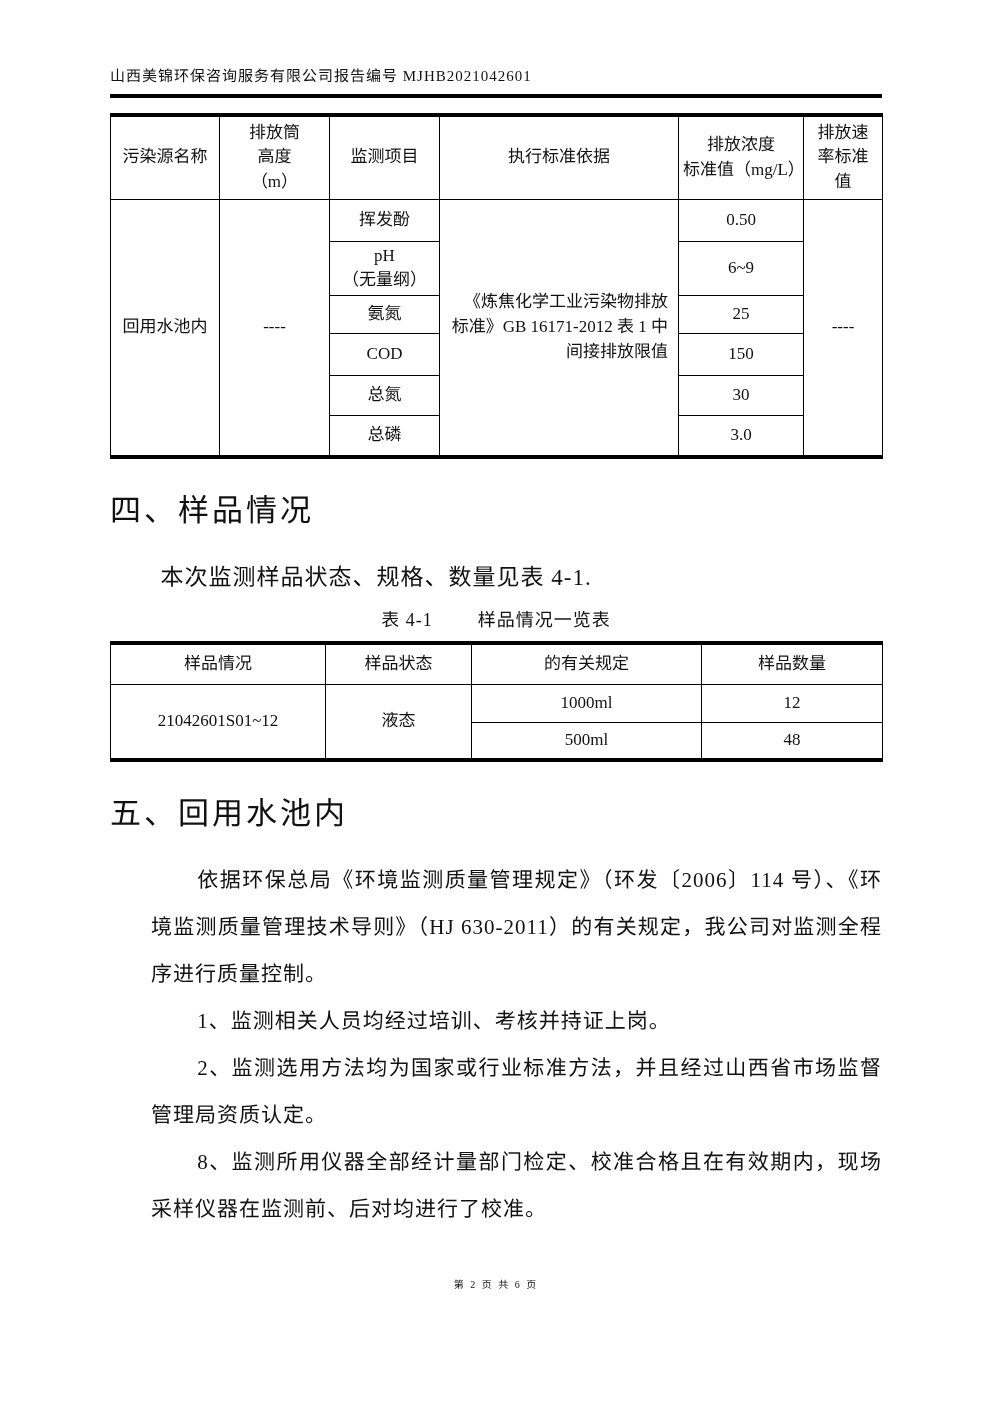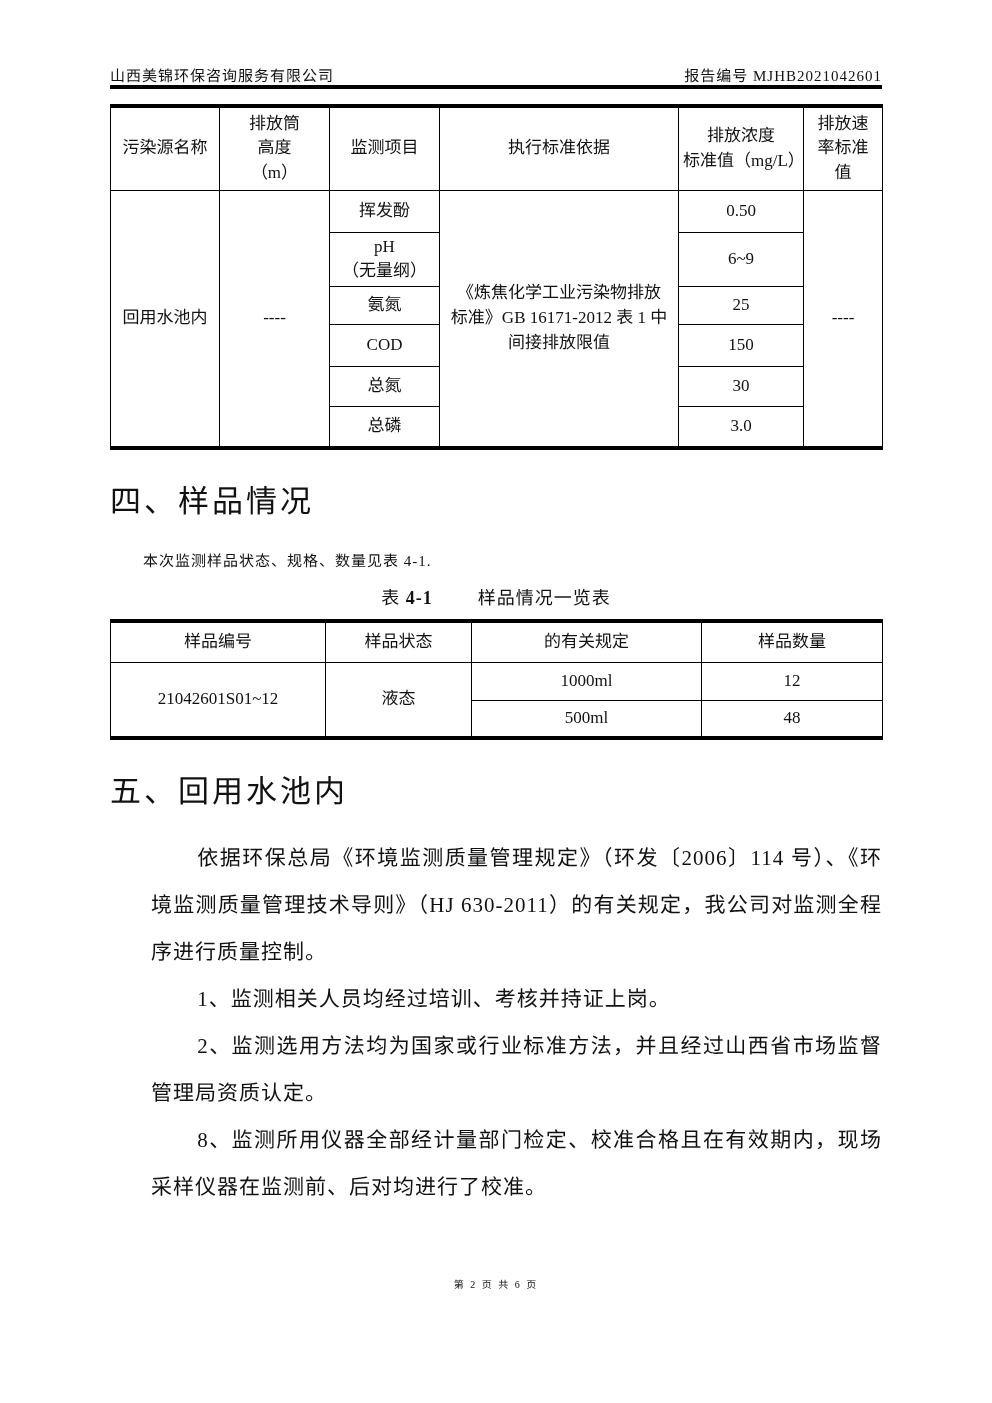--- a/index.html
+++ b/index.html
@@ -17,24 +17,25 @@
   .content {
     position: absolute;
     left: 110px;
     top: 64px;
     width: 772px;
   }
 
   
   .doc-header {
     display: flex;
-    justify-content: space-between;
+    justify-content: flex-start;
     align-items: flex-end;
     font-size: 15px;
     letter-spacing: 1px;
+    padding-bottom: 9px;
     border-bottom: 4px solid #000;
   }
 
   
   table {
     border-collapse: collapse;
     width: 772px;
     table-layout: fixed;
     font-size: 17px;
   }
@@ -52,42 +53,42 @@
   }
   .t1 tr.head   { height: 84px; }
   .t1 tr.r0 { height: 42px; }
   .t1 tr.r1 { height: 47px; }
   .t1 tr.r2 { height: 38px; }
   .t1 tr.r3 { height: 42px; }
   .t1 tr.r4 { height: 40px; }
   .t1 tr.r5 { height: 42px; }
   .t2 tr { height: 38px; }
   .t2 tr.head { height: 41px; }
-  .basis-cell { padding: 2px 10px; }
+  .basis-cell { padding: 2px 10px; text-align: right; }
 
   
   .section-title {
     font-size: 31px;
     font-weight: normal;
     letter-spacing: 3px;
     margin-top: 26px;
   }
   .intro {
     margin-top: 28px;
-    font-size: 15px;
+    font-size: 23px;
     letter-spacing: 1px;
     text-indent: 2.2em;
   }
   .table-caption {
     margin-top: 13px;
     text-align: center;
     font-size: 18px;
     letter-spacing: 1px;
   }
-  .table-caption .num { font-weight: bold; }
+  .table-caption .num { font-weight: normal; }
   .table-caption .cap-title { margin-left: 2.2em; }
   .para-block { margin-top: 24px; }
   .para-block p {
     font-size: 21px;
     line-height: 47px;
     letter-spacing: 1px;
     text-indent: 2.2em;
     text-align: justify;
     margin-left: 41px;
   }
@@ -179,21 +180,21 @@
 
     <table class="t2">
       <colgroup>
         <col style="width:215px">
           <col style="width:146px">
           <col style="width:230px">
           <col style="width:181px">
       </colgroup>
       <tbody>
         <tr class="head">
-          <th>样品编号</th>
+          <th>样品情况</th>
           <th>样品状态</th>
           <th>的有关规定</th>
           <th>样品数量</th>
         </tr>
         <tr>
           <td rowspan="2">21042601S01~12</td>
           <td rowspan="2">液态</td>
           <td>1000ml</td>
           <td>12</td>
         </tr>

